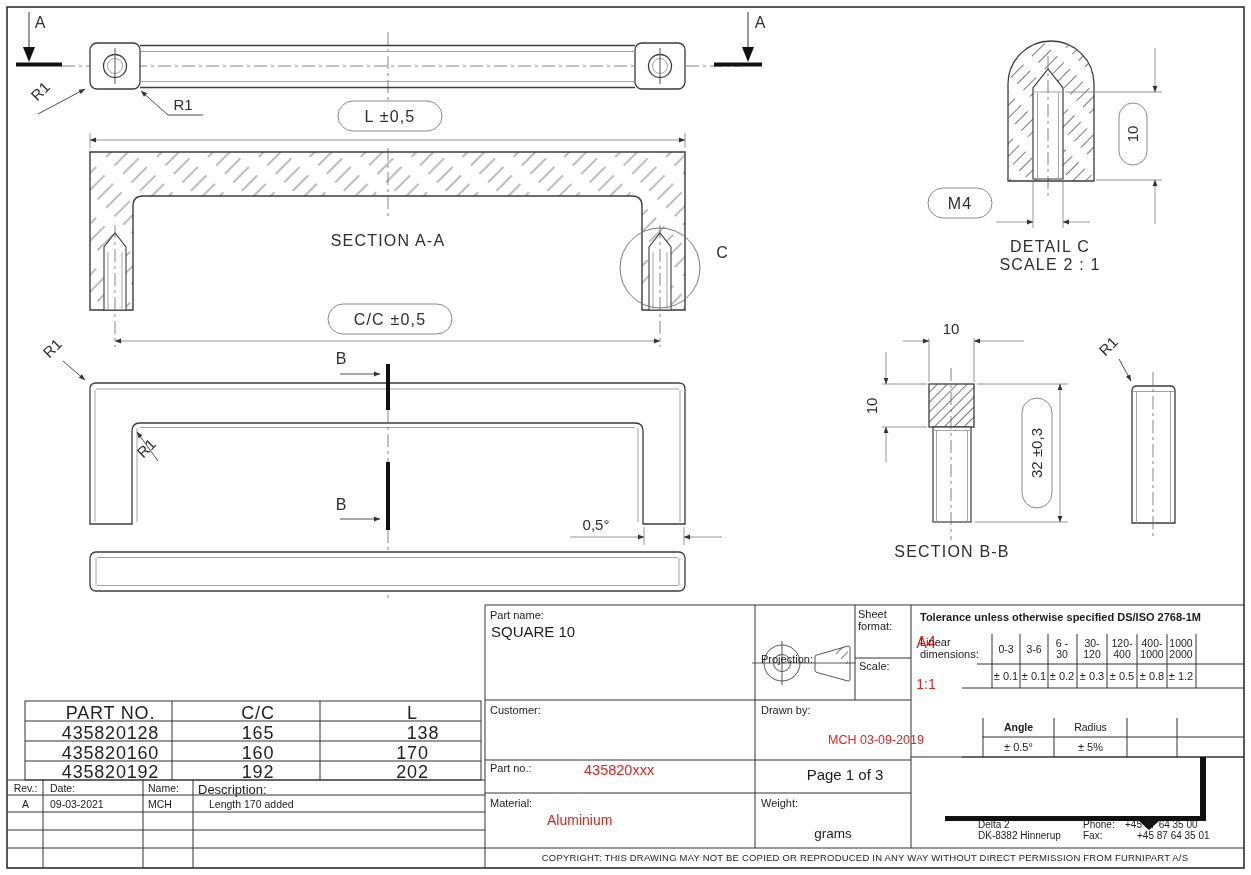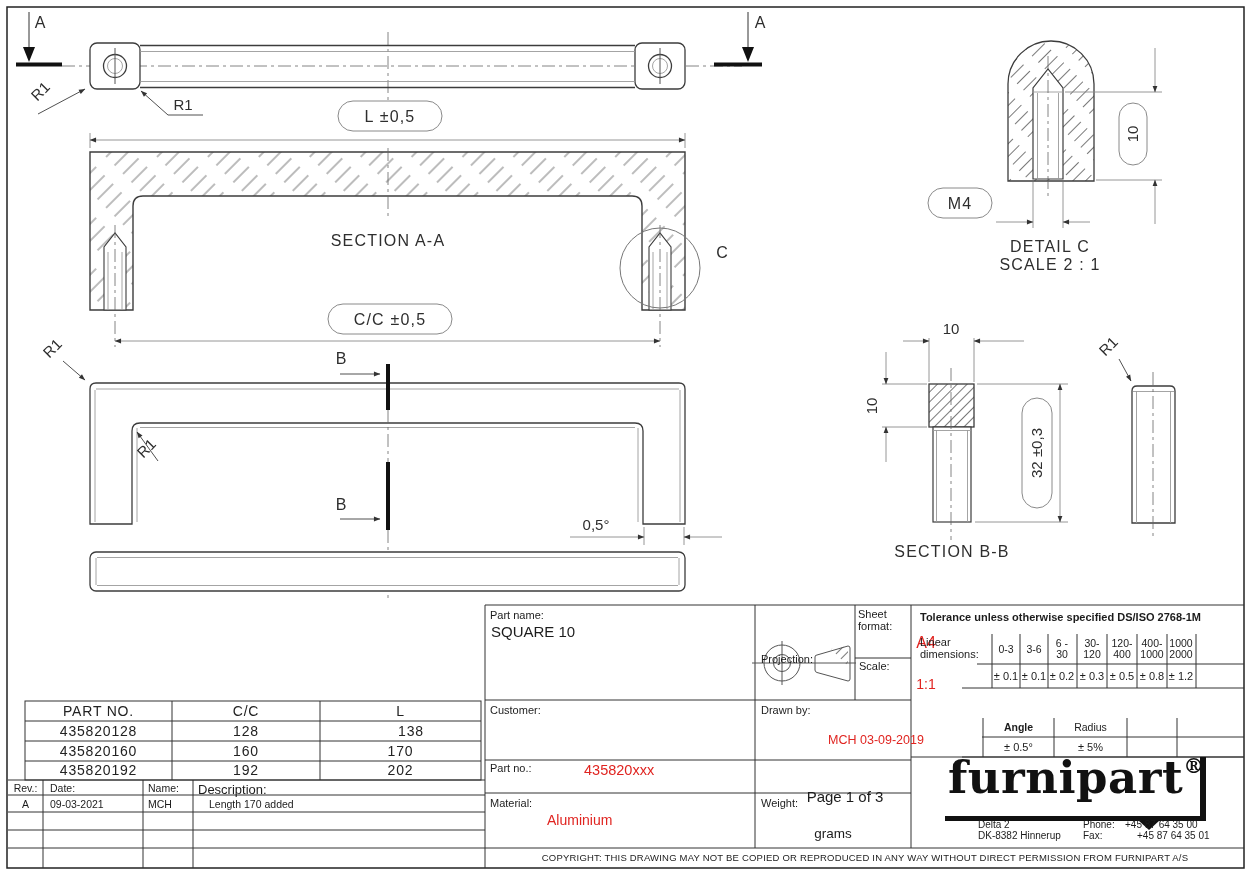--- a/index.html
+++ b/index.html
@@ -19,21 +19,21 @@
   .ldr   { stroke:#3c3c3c; stroke-width:0.9; fill:none; }
   .tbl   { stroke:#333; stroke-width:1; }
   .caps  { fill:#fff; stroke:#8a8a8a; stroke-width:1; }
   .sym   { stroke:#555; stroke-width:1; fill:none; }
 
   .t   { position:absolute; white-space:nowrap; }
   .lbl { font-size:11px; }
   .red { color:#e02420;padding-left:43px; }
   .ctr { display:flex; align-items:center; justify-content:center; text-align:center; white-space:normal; }
   .pre { white-space:pre-line; }
-  .cad { letter-spacing:0.8px; font-size:14px; color:#222; }
+  .cad { letter-spacing:0.8px; font-size:18px; color:#222;padding-left:12px; }
   .logo-name { font-family:"DejaVu Serif",serif; font-weight:bold; font-size:45px; line-height:52px; color:#111; letter-spacing:0.5px; }
   .logo-reg  { font-family:"DejaVu Serif",serif; font-weight:bold; font-size:21px; color:#111; vertical-align:20px; }
   .small { font-size:10px; }
 </style>
 </head>
 <body>
 
 <div class="page">
 
 <svg class="draw" width="1251" height="875" viewBox="0 0 1251 875">
@@ -314,21 +314,21 @@
 <div class="t red" style="left:541px; top:762px; font-size:14.5px;">435820xxx</div>
 <div class="t lbl" style="left:490px; top:797px;">Material:</div>
 <div class="t red" style="left:504px; top:812px; font-size:14px;">Aluminium</div>
 <div class="t lbl" style="left:761px; top:609px;margin-top:44px;">Projection:</div>
 <div class="t lbl" style="left:858px; top:608px; width:46px; white-space:normal; line-height:12px;">Sheet format:</div>
 <div class="t red ctr" style="left:855px; top:634px; width:56px; font-size:16px;">A4</div>
 <div class="t lbl" style="left:859px; top:660px;">Scale:</div>
 <div class="t red ctr" style="left:855px; top:676px; width:56px; font-size:14px;">1:1</div>
 <div class="t lbl" style="left:761px; top:704px;">Drawn by:</div>
 <div class="t red ctr" style="left:755px; top:733px; width:156px; font-size:12.5px;">MCH 03-09-2019</div>
-<div class="t ctr" style="left:755px; top:766px; width:180px; font-size:15px;margin-top:22px;">Page 1 of 3</div>
+<div class="t ctr" style="left:755px; top:766px; width:180px; font-size:15px;">Page 1 of 3</div>
 <div class="t lbl" style="left:761px; top:797px;">Weight:</div>
 <div class="t ctr" style="left:755px; top:826px; width:156px; font-size:13.5px;">grams</div>
 <div class="t ctr" style="left:488px; top:852px; width:754px; font-size:9.5px; letter-spacing:0.2px;">COPYRIGHT: THIS DRAWING MAY NOT BE COPIED OR REPRODUCED IN ANY WAY WITHOUT DIRECT PERMISSION FROM FURNIPART A/S</div>
 
 <div class="t lbl" style="left:920px; top:611px;font-weight:bold;">Tolerance unless otherwise specified DS/ISO 2768-1M</div>
 <div class="t lbl pre" style="left:920px; top:636px; line-height:12px;">Linear
 dimensions:</div>
 <div class="t ctr pre" style="left:986px; top:634px; width:40px; height:30px; font-size:10.5px; line-height:11px;">0-3</div>
 <div class="t ctr pre" style="left:1014px; top:634px; width:40px; height:30px; font-size:10.5px; line-height:11px;">3-6</div>
 <div class="t ctr pre" style="left:1042px; top:634px; width:40px; height:30px; font-size:10.5px; line-height:11px;">6 -
@@ -346,33 +346,32 @@
 <div class="t ctr" style="left:1040px; top:665px; width:44px; height:22px; font-size:11px;">± 0.2</div>
 <div class="t ctr" style="left:1070px; top:665px; width:44px; height:22px; font-size:11px;">± 0.3</div>
 <div class="t ctr" style="left:1100px; top:665px; width:44px; height:22px; font-size:11px;">± 0.5</div>
 <div class="t ctr" style="left:1130px; top:665px; width:44px; height:22px; font-size:11px;">± 0.8</div>
 <div class="t ctr" style="left:1159px; top:665px; width:44px; height:22px; font-size:11px;">± 1.2</div>
 <div class="t ctr" style="left:983px; top:721px; width:71px; font-size:10.5px;font-weight:bold;">Angle</div>
 <div class="t ctr" style="left:1054px; top:721px; width:73px; font-size:10.5px;">Radius</div>
 <div class="t ctr" style="left:983px; top:741px; width:71px; font-size:11px;">± 0.5°</div>
 <div class="t ctr" style="left:1054px; top:741px; width:73px; font-size:11px;">± 5%</div>
 
-<div class="t" style="left:948px; top:752px;"><span class="logo-name">furnipart</span><span class="logo-reg">®</span></div>
 <div class="t small" style="left:978px; top:819px;">Delta 2</div>
 <div class="t small" style="left:978px; top:830px;">DK-8382 Hinnerup</div>
 <div class="t small" style="left:1083px; top:819px;">Phone:</div>
 <div class="t small" style="left:1125px; top:819px;">+45 87 64 35 00</div>
 <div class="t small" style="left:1083px; top:830px;">Fax:</div>
 <div class="t small" style="left:1125px; top:830px;margin-left:12px;">+45 87 64 35 01</div>
 
 <div class="t ctr cad" style="left:25px; top:703px; width:147px;">PART NO.</div>
 <div class="t ctr cad" style="left:172px; top:703px; width:148px;">C/C</div>
 <div class="t ctr cad" style="left:320px; top:703px; width:161px;">L</div>
 <div class="t ctr cad" style="left:25px; top:723px; width:147px;">435820128</div>
-<div class="t ctr cad" style="left:172px; top:723px; width:148px;">128</div>
+<div class="t ctr cad" style="left:172px; top:723px; width:148px;">165</div>
 <div class="t ctr cad" style="left:320px; top:723px; width:182px;">138</div>
 <div class="t ctr cad" style="left:25px; top:743px; width:147px;">435820160</div>
 <div class="t ctr cad" style="left:172px; top:743px; width:148px;">160</div>
 <div class="t ctr cad" style="left:320px; top:743px; width:161px;">170</div>
 <div class="t ctr cad" style="left:25px; top:762px; width:147px;">435820192</div>
 <div class="t ctr cad" style="left:172px; top:762px; width:148px;">192</div>
 <div class="t ctr cad" style="left:320px; top:762px; width:161px;">202</div>
 
 <div class="t ctr" style="left:8px; top:782px; width:35px; font-size:10.5px;">Rev.:</div>
 <div class="t" style="left:50px; top:782px; font-size:10.5px;">Date:</div>

